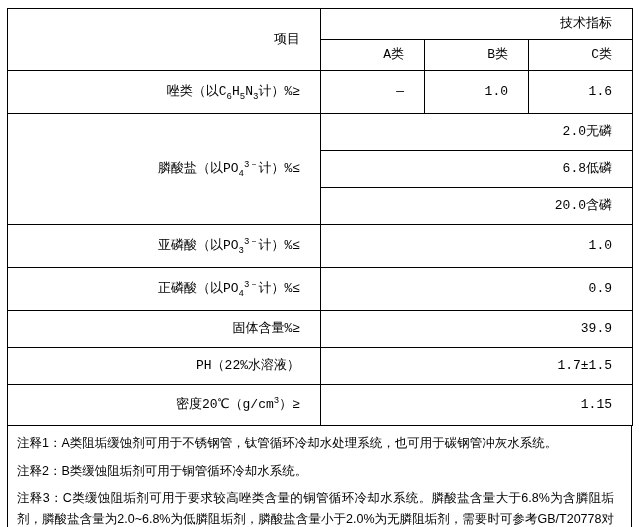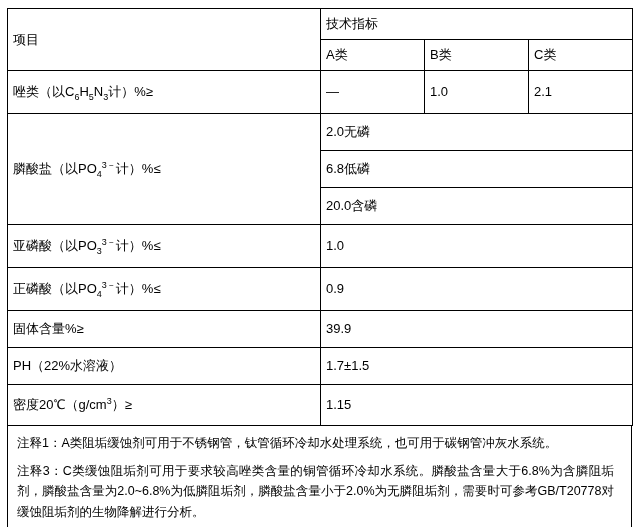--- a/index.html
+++ b/index.html
@@ -19,26 +19,27 @@
     margin: 8px auto 0 auto;
     position: relative;
   }
   table.spec {
     border-collapse: collapse;
     table-layout: fixed;
     width: 625px;
   }
   table.spec td, table.spec th {
     border: 1px solid #000000;
-    text-align: left;
+    text-align: right;
     vertical-align: middle;
     font-weight: normal;
-    padding: 4px 5px;
+    padding: 4px 20px;
     font-size: 13px;
     line-height: 1.35;
+    font-family: Liberation Mono, monospace;
   }
   .col-item { width: 313px; }
   .col-a { width: 104px; }
   .col-b { width: 104px; }
   .col-c { width: 104px; }
 
   .hdr-item { height: 46px; font-size: 14px; }
   .hdr-tech { height: 22px; font-size: 14px; }
   .hdr-cls { height: 22px; font-size: 13px; }
 
@@ -95,21 +96,21 @@
         <td class="hdr-cls">B类</td>
         <td class="hdr-cls">C类</td>
       </tr>
 
       <tr>
         <td class="row-h36">
           <span class="nowrap"><span>唑类（以C</span><sub>6</sub><span>H</span><sub>5</sub><span>N</span><sub>3</sub><span>计）%≥</span></span>
         </td>
         <td>—</td>
         <td>1.0</td>
-        <td>2.1</td>
+        <td>1.6</td>
       </tr>
 
       <tr>
         <td class="row-h30" rowspan="3">
           <span class="nowrap"><span>膦酸盐（以PO</span><sub>4</sub><sup>3－</sup><span>计）%≤</span></span>
         </td>
         <td class="row-h30" colspan="3">2.0无磷</td>
       </tr>
       <tr>
         <td class="row-h30" colspan="3">6.8低磷</td>
@@ -146,16 +147,17 @@
         <td class="row-h34">
           <span class="nowrap"><span>密度20℃（g/cm</span><sup>3</sup><span>）≥</span></span>
         </td>
         <td class="row-h34" colspan="3">1.15</td>
       </tr>
     </tbody>
   </table>
 
   <div class="notes">
     <p class="note-p">注释1：A类阻垢缓蚀剂可用于不锈钢管，钛管循环冷却水处理系统，也可用于碳钢管冲灰水系统。</p>
+    <p class="note-p">注释2：B类缓蚀阻垢剂可用于铜管循环冷却水系统。</p>
     <p class="note-p">注释3：C类缓蚀阻垢剂可用于要求较高唑类含量的铜管循环冷却水系统。膦酸盐含量大于6.8%为含膦阻垢剂，膦酸盐含量为2.0~6.8%为低膦阻垢剂，膦酸盐含量小于2.0%为无膦阻垢剂，需要时可参考GB/T20778对缓蚀阻垢剂的生物降解进行分析。</p>
   </div>
 
 </div>
 
 </body></html>

